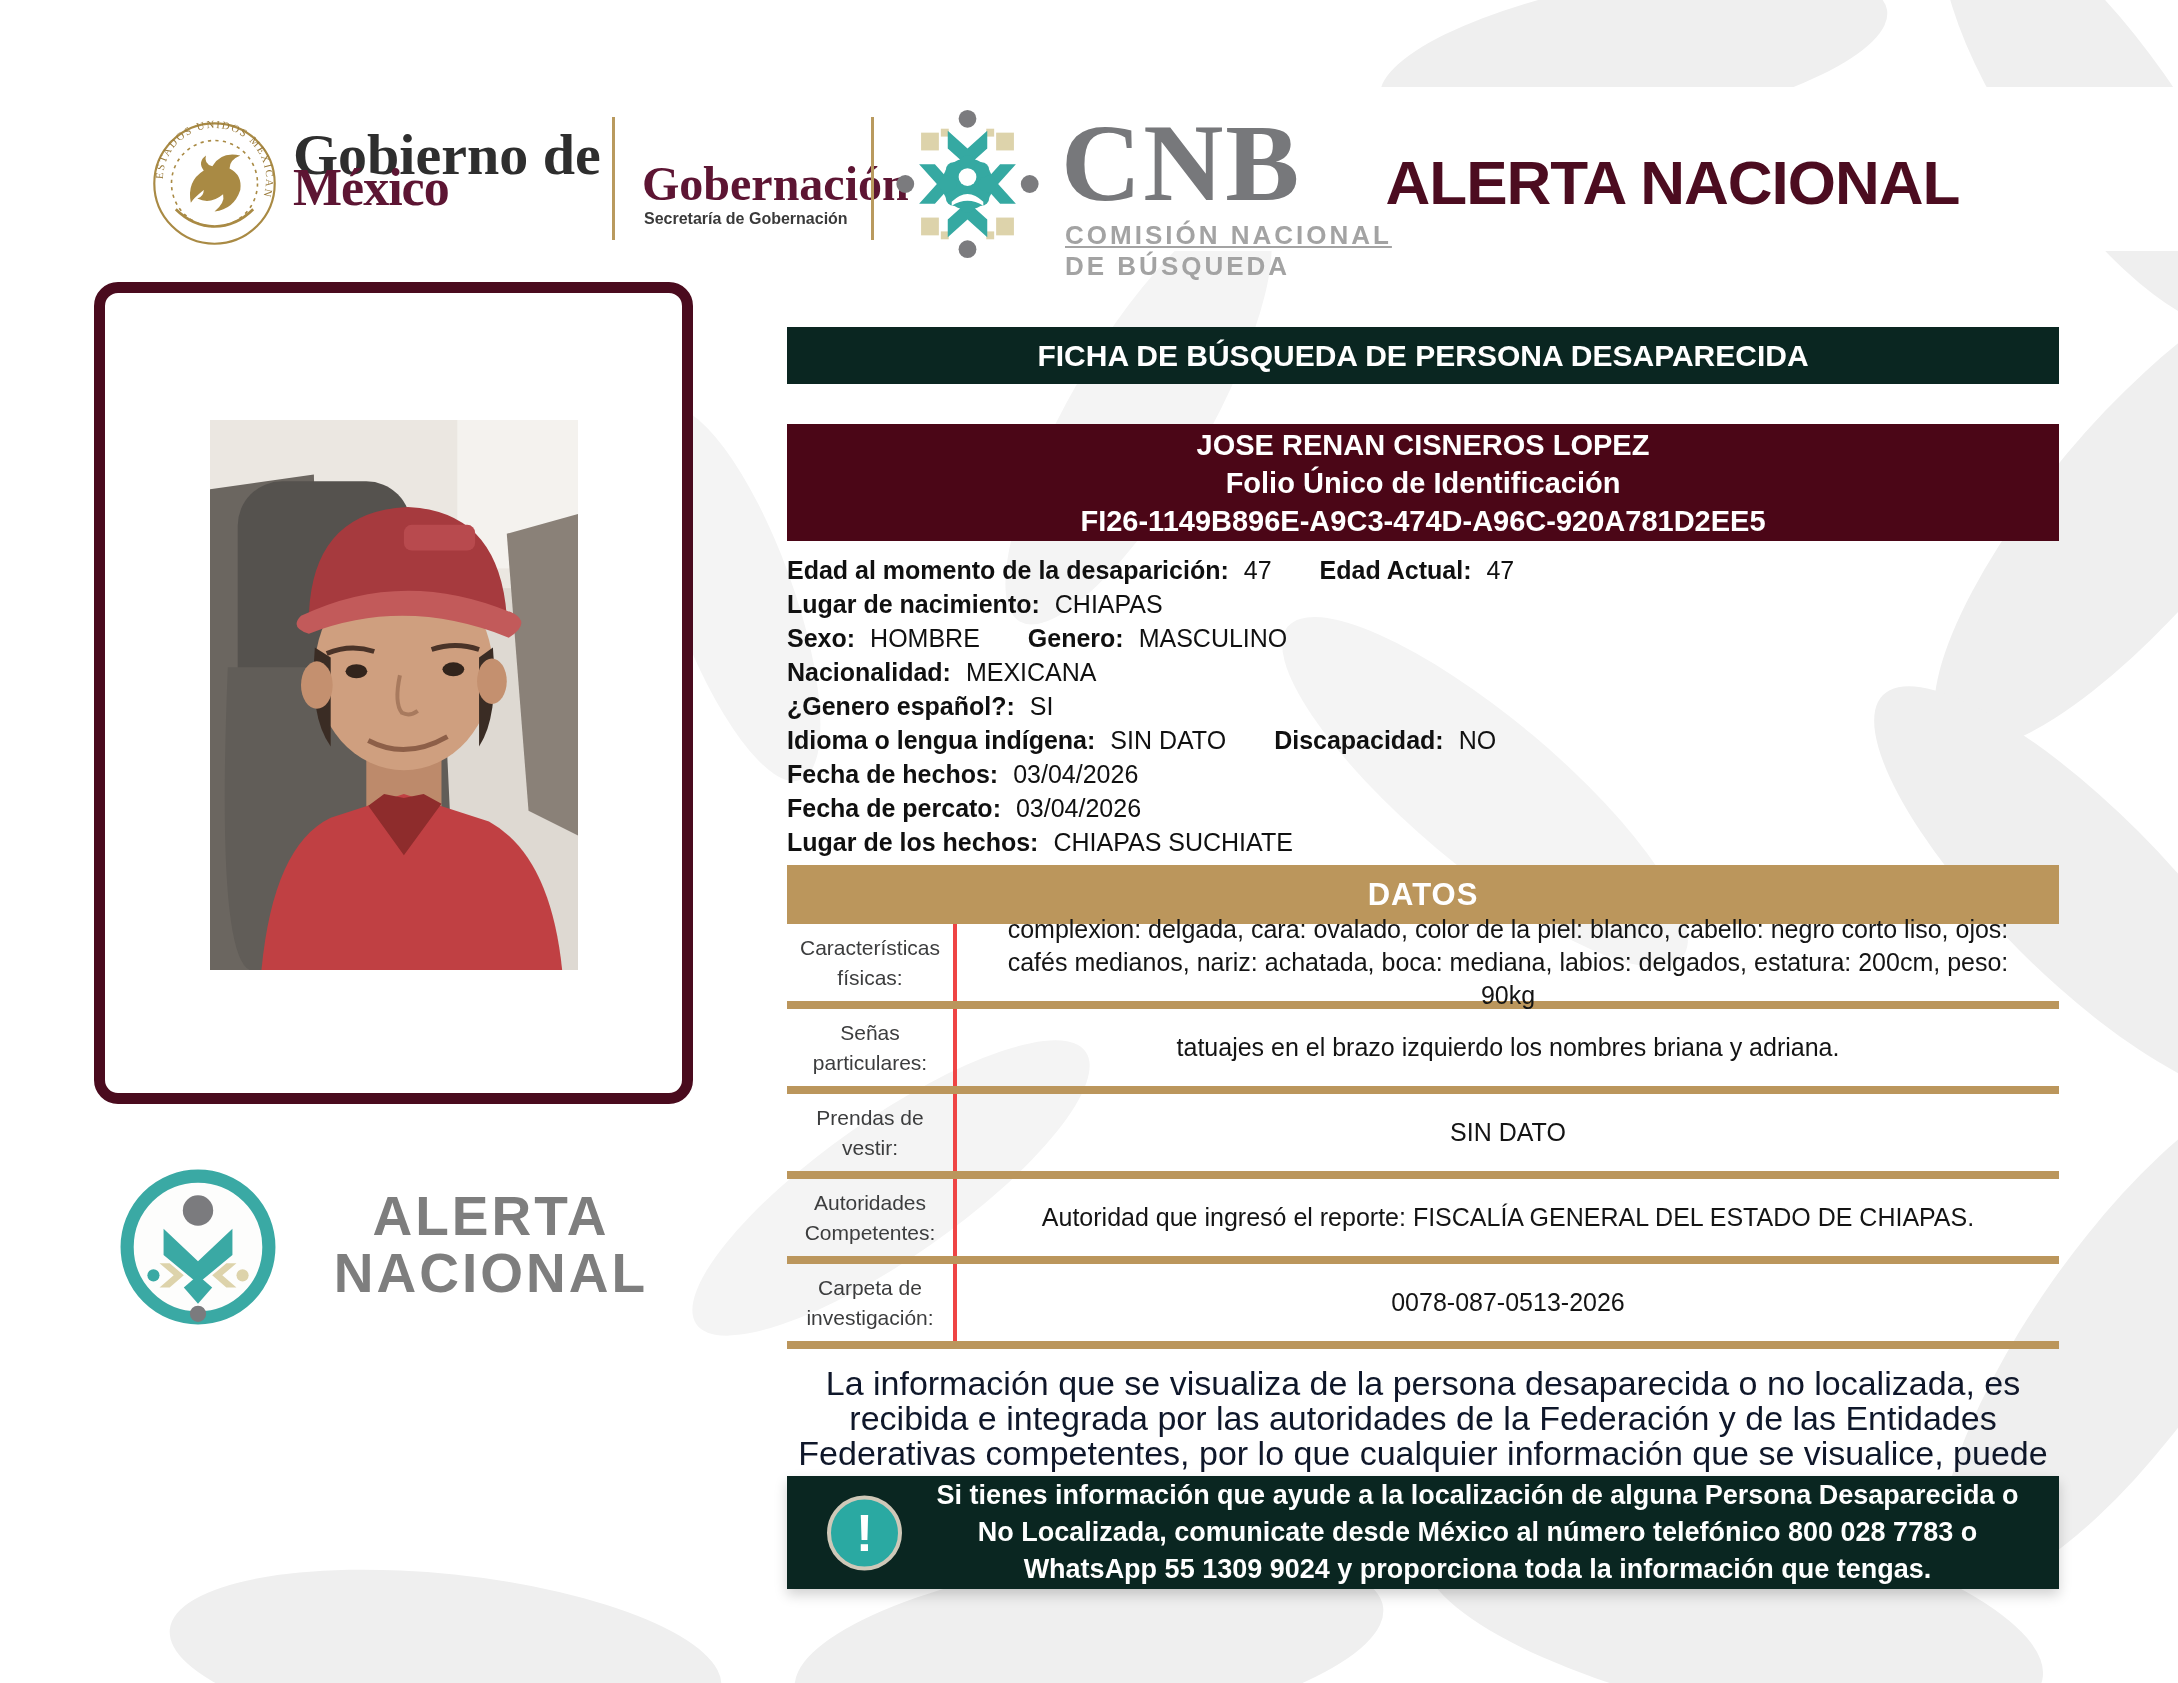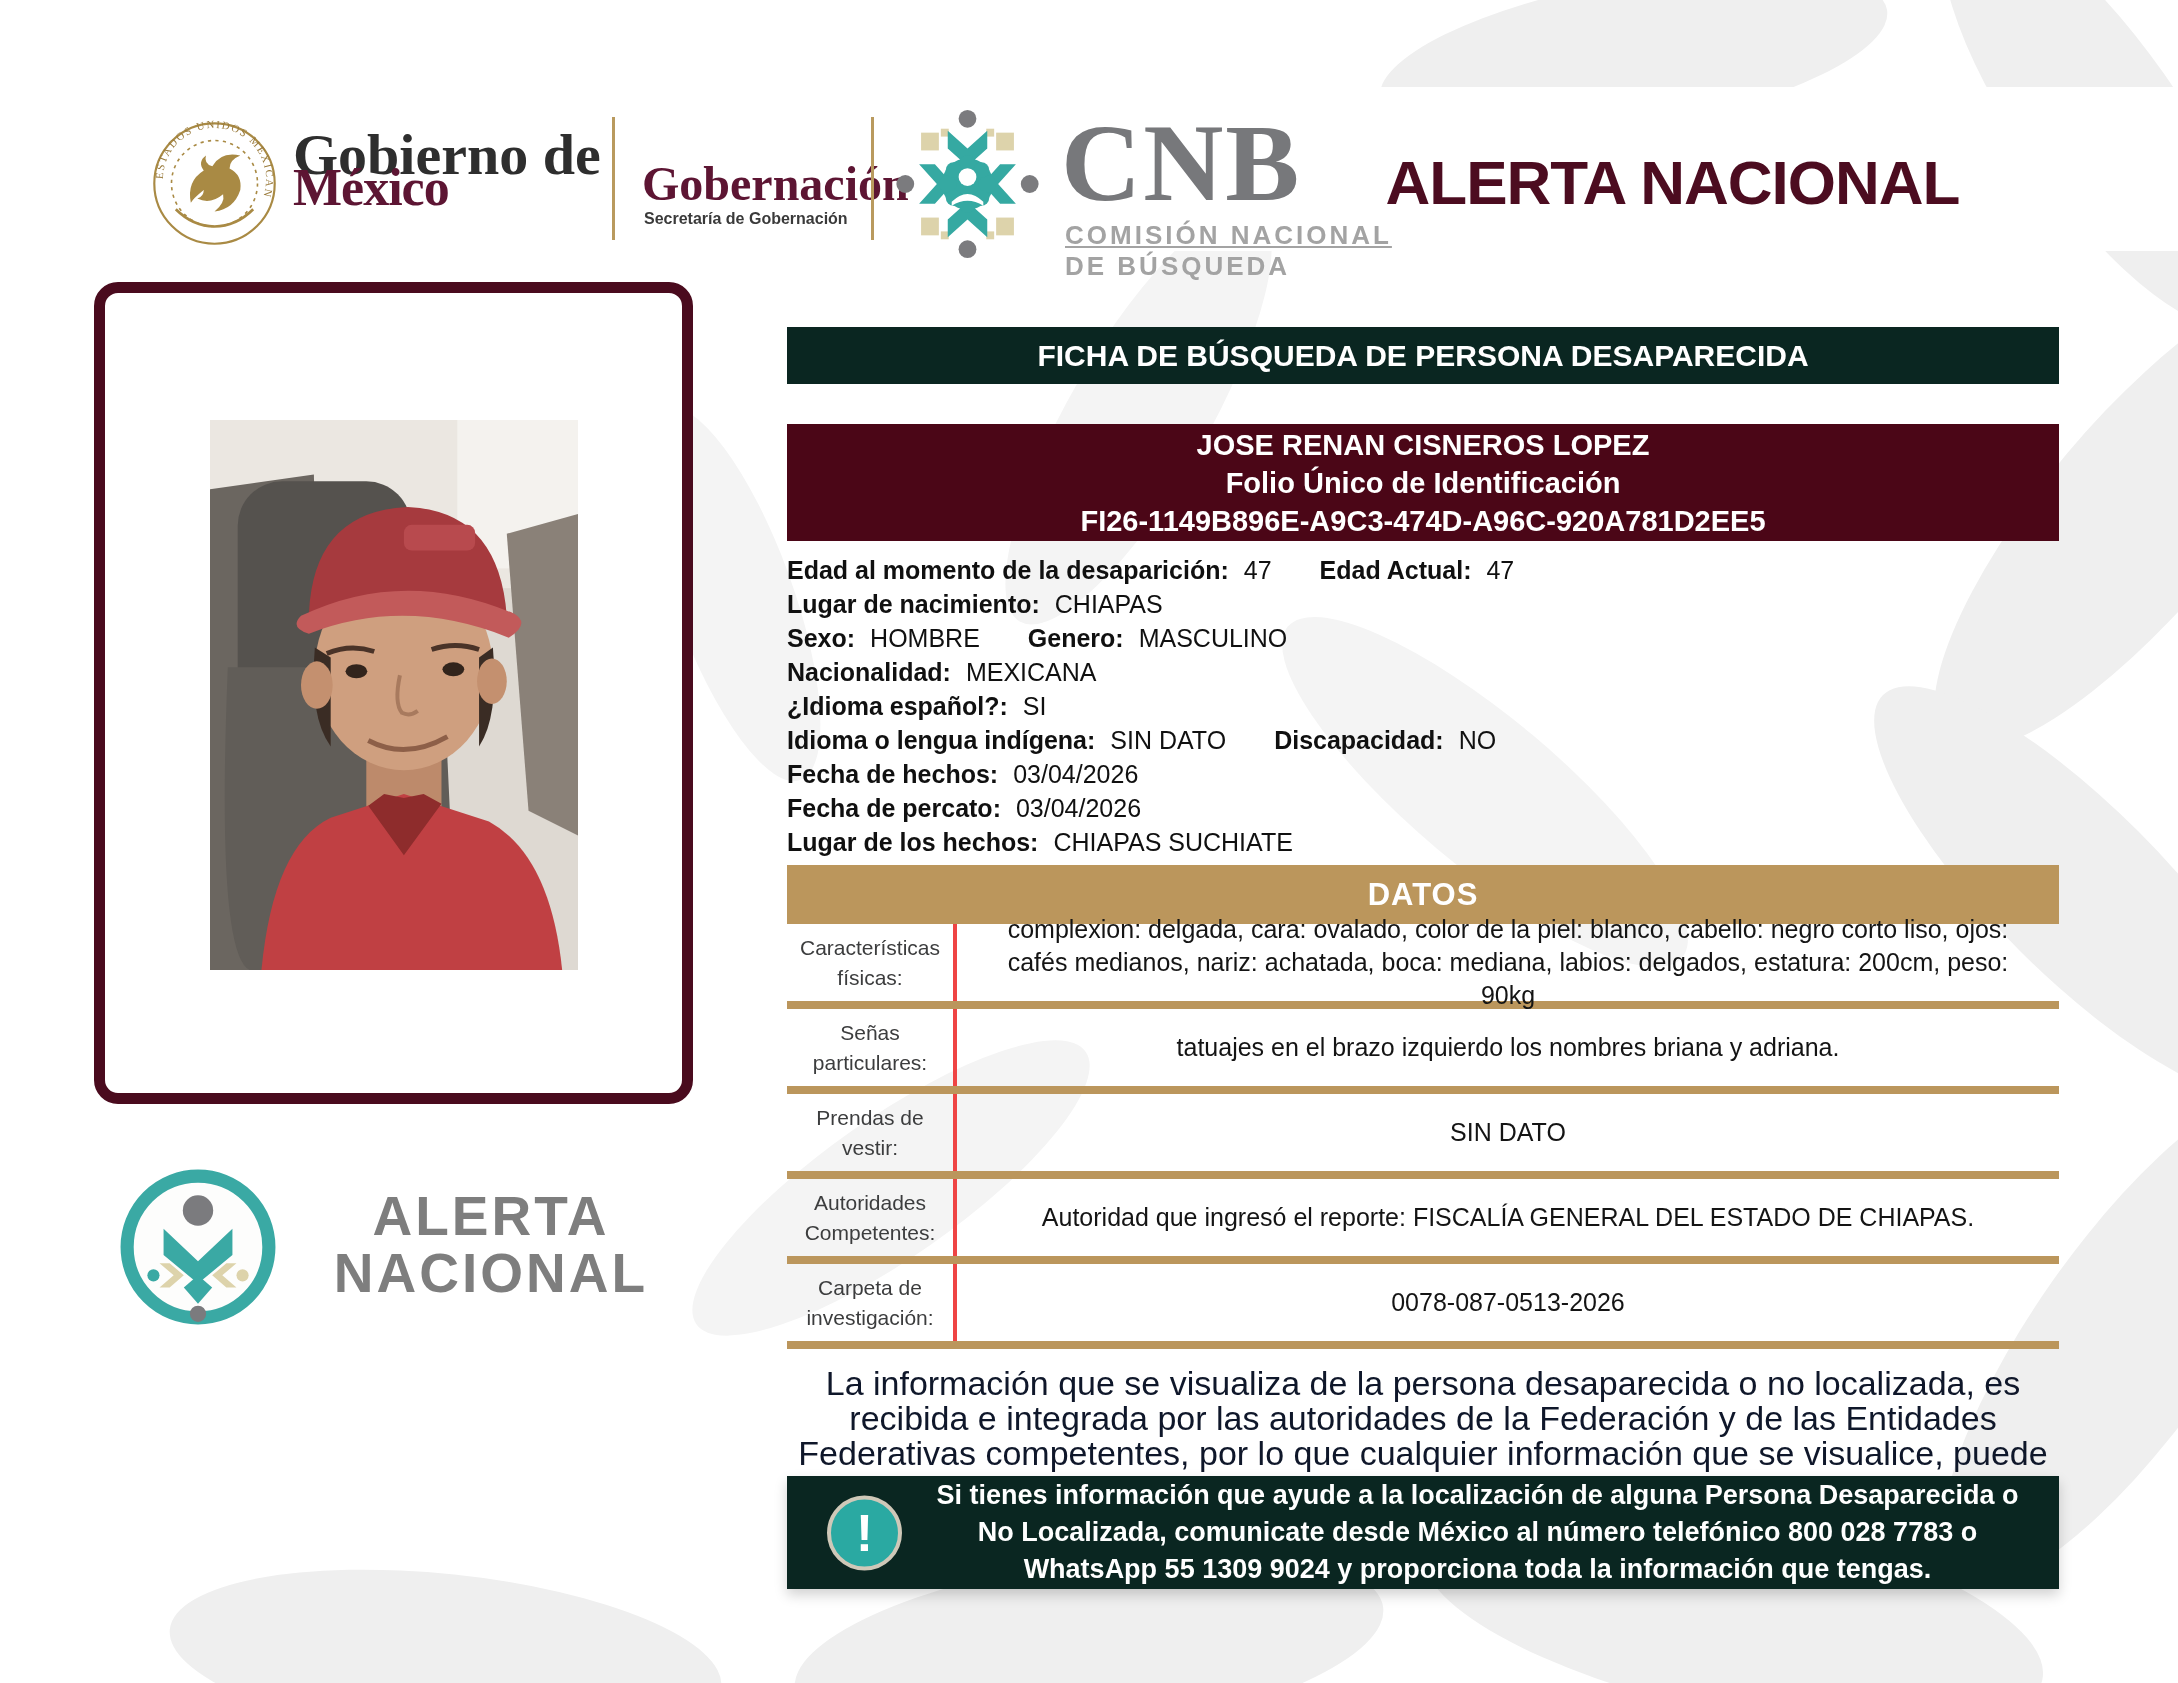--- a/index.html
+++ b/index.html
@@ -212,21 +212,21 @@
     <span class="lbl">Sexo:</span>
     <span class="val">HOMBRE</span>
     <span class="lbl2">Genero:</span>
     <span class="val">MASCULINO</span>
   </div>
   <div class="detail-line">
     <span class="lbl">Nacionalidad:</span>
     <span class="val">MEXICANA</span>
   </div>
   <div class="detail-line">
-    <span class="lbl">¿Idioma español?:</span>
+    <span class="lbl">¿Genero español?:</span>
     <span class="val">SI</span>
   </div>
   <div class="detail-line">
     <span class="lbl">Idioma o lengua indígena:</span>
     <span class="val">SIN DATO</span>
     <span class="lbl2">Discapacidad:</span>
     <span class="val">NO</span>
   </div>
   <div class="detail-line">
     <span class="lbl">Fecha de hechos:</span>

